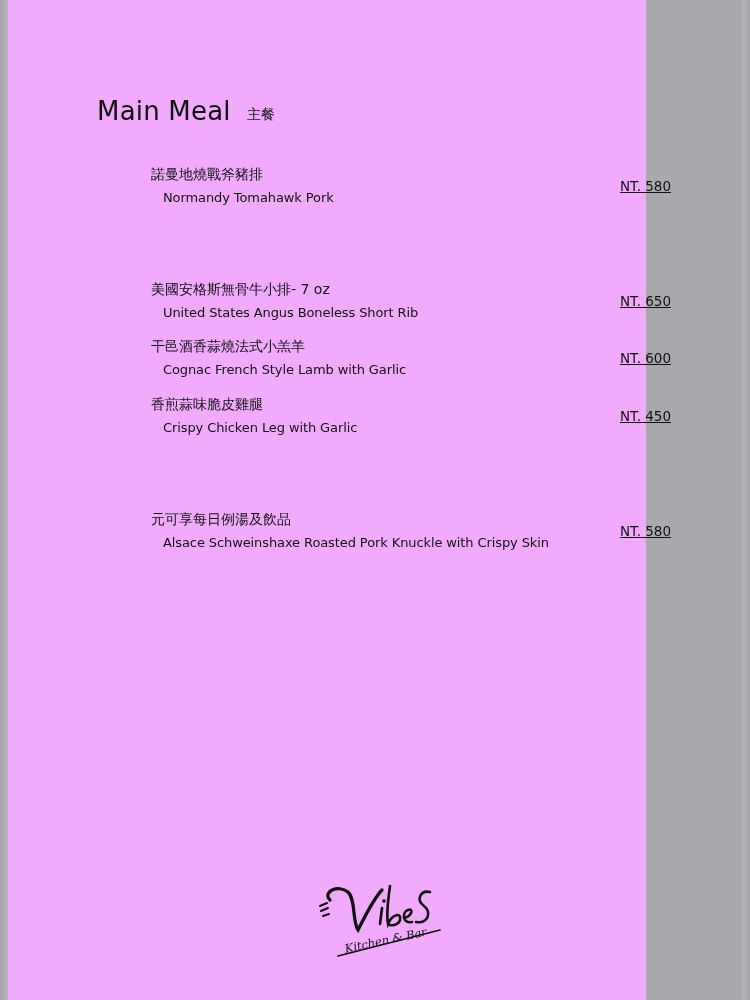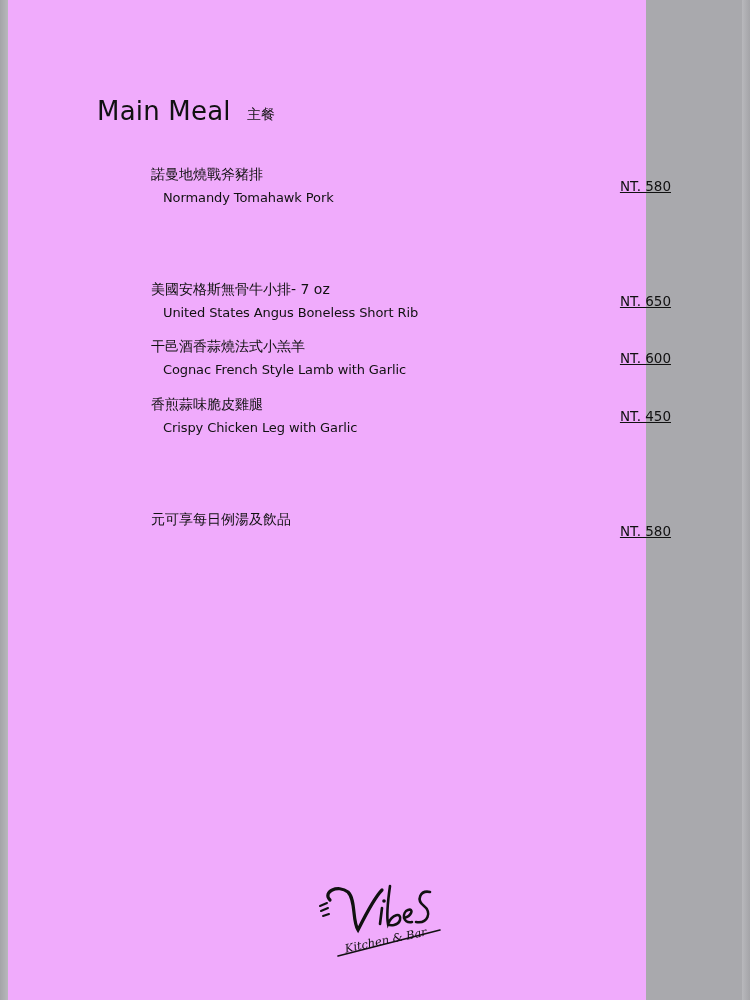--- a/index.html
+++ b/index.html
@@ -78,20 +78,21 @@
     <span class="en">Cognac French Style Lamb with Garlic</span>
     <span class="price">NT. 600</span>
   </div>
   <div class="item" style="top:396px">
     <span class="zh">香煎蒜味脆皮雞腿</span>
     <span class="en">Crispy Chicken Leg with Garlic</span>
     <span class="price">NT. 450</span>
   </div>
   <div class="item" style="top:511px">
     <span class="zh">元可享每日例湯及飲品</span>
+    <span class="en">Alsace Schweinshaxe Roasted Pork Knuckle with Crispy Skin</span>
     <span class="price">NT. 580</span>
   </div>
 
 
   <div class="logo">
     <svg width="130" height="84" viewBox="0 0 130 84">
 
       <path d="M14 22 C6 14, 22 6, 32 14 C40 22, 36 42, 42 52 C48 40, 58 20, 66 12" fill="none" stroke="#111" stroke-width="3.2" stroke-linecap="round"></path>
       <path d="M4 28 l7 -3 M5 33 l7 -3 M7 38 l6 -2" stroke="#111" stroke-width="2" stroke-linecap="round"></path>
       <path d="M66 30 l-2 16" stroke="#111" stroke-width="2.6" stroke-linecap="round"></path>

